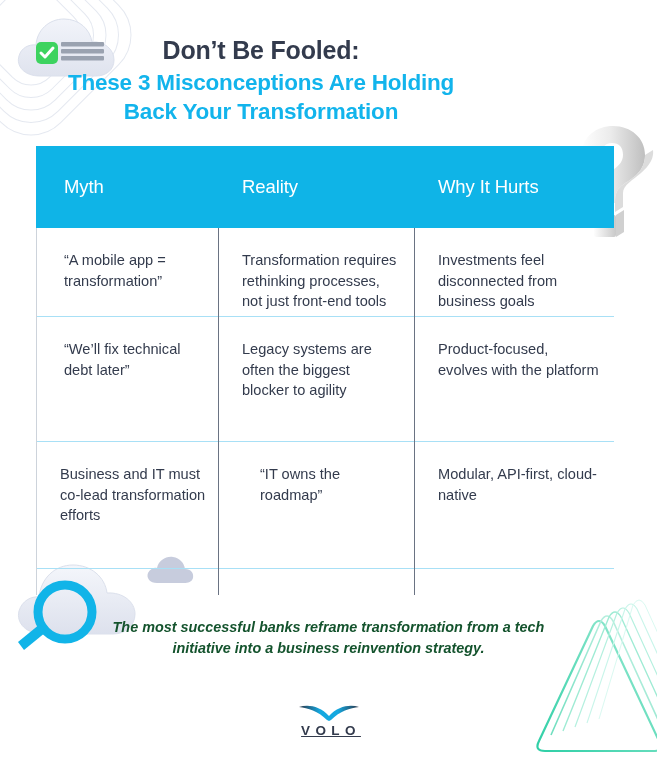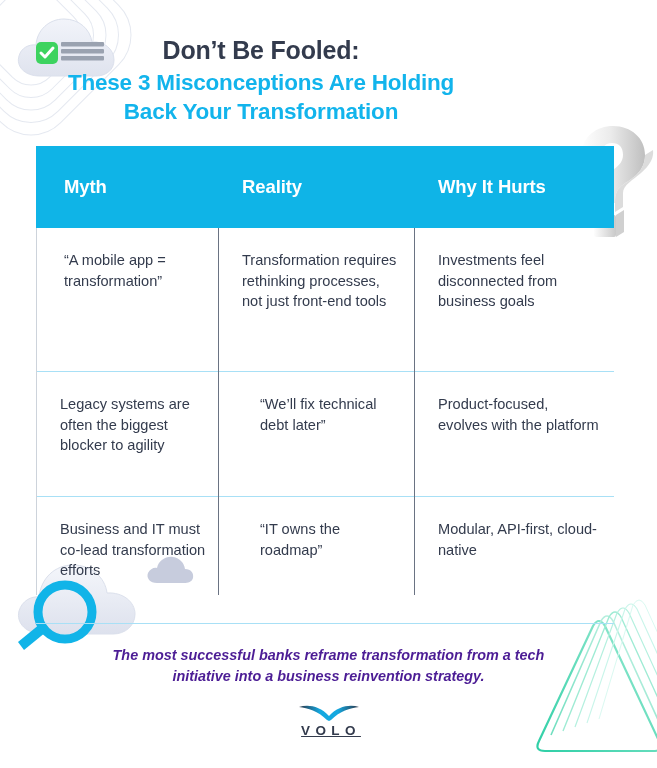--- a/index.html
+++ b/index.html
@@ -49,57 +49,57 @@
 
   
   #myth-table {
     position:absolute; left:36px; top:146px;
     width:578px; z-index:4;
   }
   #table-header {
     display:flex; background:#0FB4E7; height:82px;
   }
   .th {
-    color:#ffffff; font-size:18.5px; font-weight:bold;
+    color:#ffffff; font-size:18.5px; font-weight:normal;
     display:flex; align-items:center; padding-left:28px;
     letter-spacing:-0.1px;
   }
   .col-1 { width:182px; flex:none; }
   .col-2 { width:196px; flex:none; }
   .col-3 { width:200px; flex:none; }
   .th.col-2, .th.col-3 { padding-left:24px; }
 
   .tr { display:flex; position:relative; border-bottom:1.5px solid #A8E0F6; }
   .tr:last-child { border-bottom:1.5px solid #A8E0F6; }
   .td {
     font-size:14.6px; line-height:20.5px; color:#333b4d;
     padding:22px 18px 22px 28px;
   }
   .td.col-2, .td.col-3 { padding-left:24px; padding-right:14px; }
-  .row-1 { height:144px; }
+  .row-1 { height:89px; }
   .row-2 { height:125px; }
   .row-3 { height:127px; }
 
   
   .vsep {
     position:absolute; top:0; width:1.4px; background:#6a7383;
     z-index:6;
   }
   #vsep-1 { left:182px; }
   #vsep-2 { left:378px; }
   #vsep-left { left:0px; width:1.2px; background:#cdd3db; }
 
   #table-body { position:relative; }
 
   
   #footer-quote {
-    position:absolute; left:0; top:645px; width:657px;
+    position:absolute; left:0; top:617px; width:657px;
     text-align:center; padding:0 92px;
     font-size:14.4px; font-style:italic; font-weight:bold;
-    color:#4c1d95; line-height:21px; z-index:5;
+    color:#14532d; line-height:21px; z-index:5;
   }
   #logo-block {
     position:absolute; left:0; top:703px; width:657px;
     text-align:center; z-index:5;
   }
   #logo-mark { display:block; margin:0 auto 1px; }
   #logo-word {
     font-size:13.5px; font-weight:bold; color:#333b4d;
     letter-spacing:5.4px; padding-left:5px;text-decoration:underline;
   }
@@ -172,22 +172,22 @@
       <div class="vsep" id="vsep-1" style="height:367px;"></div>
       <div class="vsep" id="vsep-2" style="height:367px;"></div>
 
       <div class="tr row-1">
         <div class="td col-1">“A mobile app = transformation”</div>
         <div class="td col-2">Transformation requires rethinking processes, not just front-end tools</div>
         <div class="td col-3">Investments feel disconnected from business goals</div>
       </div>
 
       <div class="tr row-2">
+        <div class="td col-1">“We’ll fix technical debt later”</div>
         <div class="td col-2">Legacy systems are often the biggest blocker to agility</div>
-        <div class="td col-1">“We’ll fix technical debt later”</div>
         <div class="td col-3">Product-focused, evolves with the platform</div>
       </div>
 
       <div class="tr row-3">
         <div class="td col-2">Business and IT must co-lead transformation efforts</div>
         <div class="td col-1">“IT owns the roadmap”</div>
         <div class="td col-3">Modular, API-first, cloud-native</div>
       </div>
     </div>
   </div>

